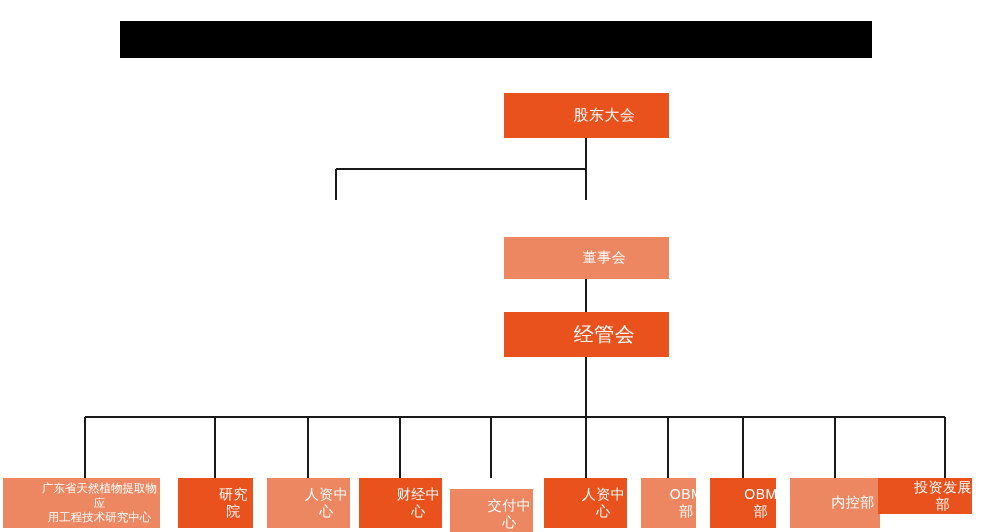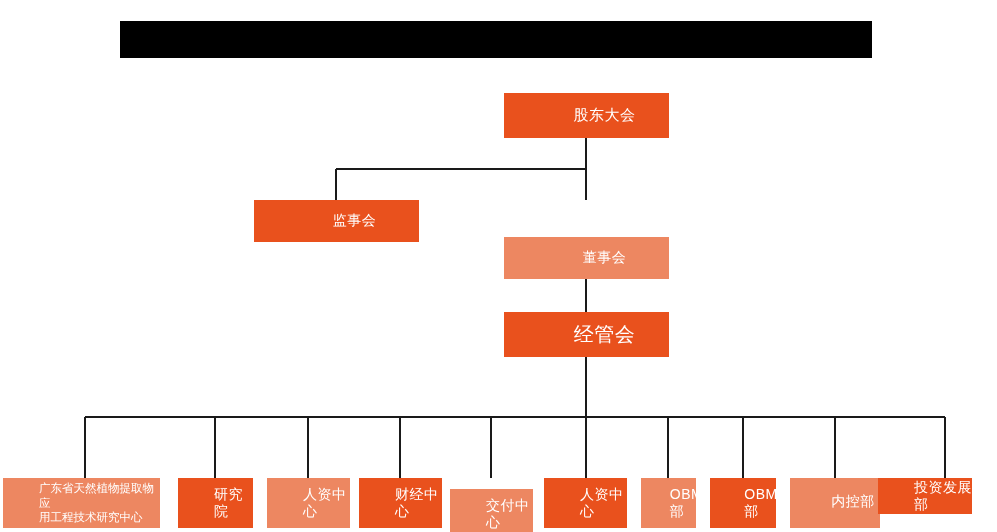--- a/index.html
+++ b/index.html
@@ -37,21 +37,21 @@
     height: 532px;
     pointer-events: none;
   }
   
   .node {
     position: absolute;
     box-sizing: border-box;
     display: flex;
     align-items: center;
     justify-content: center;
-    text-align: left;
+    text-align: center;
     color: #ffffff;
     line-height: 1.25;
     letter-spacing: 0.5px;
     white-space: pre-line;
     padding-left: 36px;
     -webkit-font-smoothing: antialiased;
   }
   .node.primary   { background: #E9511D; }
   .node.secondary { background: #ED8761; }
 
@@ -91,21 +91,20 @@
       <line x1="586" y1="417" x2="586" y2="478"></line>
       <line x1="668" y1="417" x2="668" y2="478"></line>
       <line x1="743" y1="417" x2="743" y2="478"></line>
       <line x1="835" y1="417" x2="835" y2="478"></line>
       <line x1="945" y1="417" x2="945" y2="478"></line>
     </g>
   </svg>
 
   <div class="node primary lvl1" style="left:504px; top:93px; width:165px; height:45px;">股东大会</div>
 
-  <div class="node primary lvl2" style="left:254px; top:200px; width:165px; height:42px;">监事会</div>
 
   <div class="node secondary lvl2" style="left:504px; top:200px; width:165px; height:42px;margin-top:37px;">董事会</div>
 
   <div class="node primary lvl3" style="left:504px; top:312px; width:165px; height:45px;">经管会</div>
 
   <div class="node secondary leaf small-text" style="left:3px; top:478px; width:157px; height:50px;">广东省天然植物提取物应
 用工程技术研究中心</div>
 
   <div class="node primary leaf" style="left:178px; top:478px; width:75px; height:50px;">研究院</div>
 
@@ -114,17 +113,17 @@
   <div class="node primary leaf" style="left:359px; top:478px; width:83px; height:50px;">财经中心</div>
 
   <div class="node secondary leaf" style="left:450px; top:478px; width:83px; height:50px;margin-top:11px;">交付中心</div>
 
   <div class="node primary leaf" style="left:544px; top:478px; width:83px; height:50px;">人资中心</div>
 
   <div class="node secondary leaf" style="left:641px; top:478px; width:55px; height:50px;">OBM部</div>
 
   <div class="node primary leaf" style="left:710px; top:478px; width:66px; height:50px;">OBM部</div>
 
-  <div class="node secondary leaf" style="left:790px; top:478px; width:90px; height:50px;font-family:Liberation Mono, monospace;">内控部</div>
+  <div class="node secondary leaf" style="left:790px; top:478px; width:90px; height:50px;">内控部</div>
 
   <div class="node primary leaf" style="left:878px; top:478px; width:94px; height:36px;">投资发展部</div>
 
 </div>
 
 </body></html>

